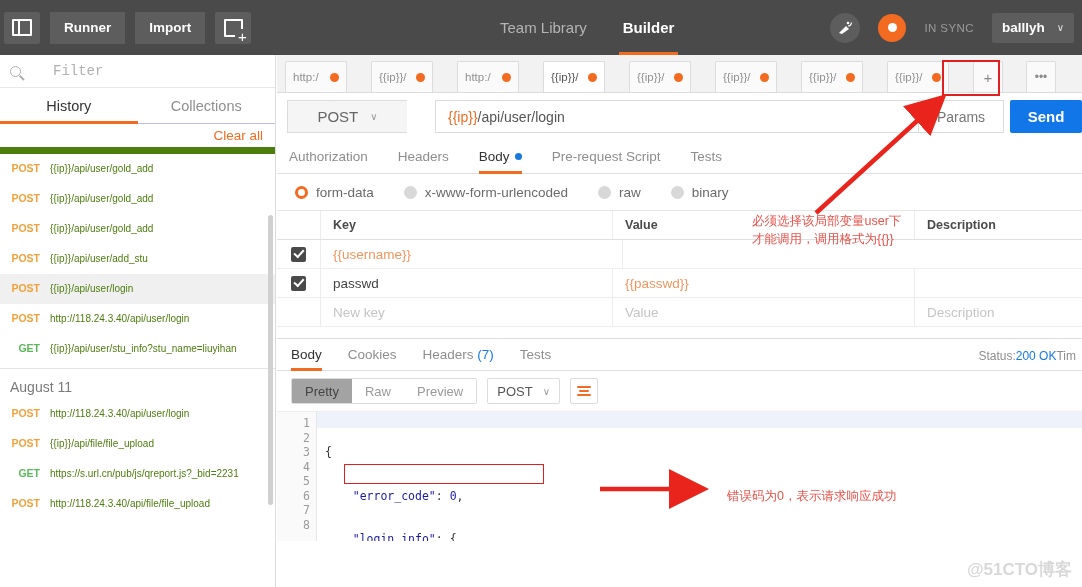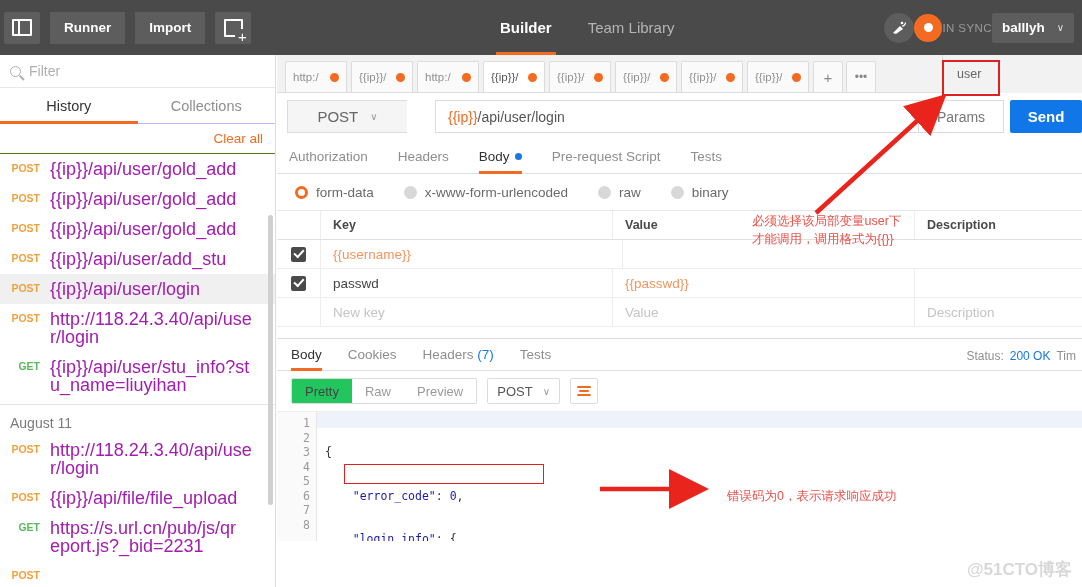--- a/index.html
+++ b/index.html
@@ -58,21 +58,21 @@
     color: #b4b4b4; font-size: 15px; height: 55px; line-height: 55px;
     cursor: pointer; position: relative;
   }
   .tb-tab.active { color: #fff; font-weight: bold; }
   .tb-tab.active::after {
     content: ''; position: absolute; left: -4px; right: -4px; bottom: 0;
     height: 3px; background: #f26b21;
   }
   .tb-right {
     position: absolute; right: 8px; top: 0; height: 55px;
-    display: flex; align-items: center; gap: 0;
+    display: flex; align-items: center; gap: 18px;
   }
   .dish-btn {
     width: 30px; height: 30px; border-radius: 50%; background: #5d5d5d;
     display: flex; align-items: center; justify-content: center; cursor: pointer;
   }
   .sync-orb {
     width: 28px; height: 28px; border-radius: 50%; background: #f26b21;
     display: flex; align-items: center; justify-content: center;
   }
   .sync-orb::after {
@@ -98,72 +98,72 @@
   .mag {
     width: 11px; height: 11px; border: 1.6px solid #b0b0b0; border-radius: 50%;
     position: relative; flex: none;
   }
   .mag::after {
     content: ''; position: absolute; right: -5px; bottom: -3px;
     width: 6px; height: 1.6px; background: #b0b0b0; transform: rotate(45deg);
   }
   .filter-input {
     border: none; outline: none; font-size: 14px; color: #4c1d95;
-    width: 100%; background: transparent; font-family: Liberation Sans, sans-serif;
+    width: 100%; background: transparent; font-family: Liberation Mono, monospace; margin-left: 24px;
   }
   .filter-input::placeholder { color: #b0b0b0; }
   .sb-tabs { display: flex; border-bottom: 1px solid #c4b5fd; height: 36px; }
   .sb-tab {
     flex: 1; text-align: center; line-height: 36px; font-size: 14.5px;
     color: #8e8e8e; cursor: pointer; position: relative;
   }
   .sb-tab.active { color: #333; }
   .sb-tab.active::after {
     content: ''; position: absolute; left: 0; right: 0; bottom: -1px;
     height: 3px; background: #f26b21;
   }
   .clear-row {
     height: 30px; display: flex; align-items: center; justify-content: flex-end;
-    padding-right: 12px; border-bottom: 1px solid #4d7c0f;
+    padding-right: 12px; border-bottom: 7px solid #4d7c0f;
   }
   .clear-all { color: #f26b21; font-size: 13.5px; cursor: pointer; }
   .hist-list { position: relative; height: 466px; overflow: hidden; }
   .hist-item {
     display: flex; align-items: flex-start; gap: 10px;
     padding: 6px 14px 6px 10px; cursor: pointer; min-height: 30px;
   }
   .hist-item.selected { background: #f0f0f0; }
   .verb {
     font-size: 10.5px; font-weight: bold; width: 30px; flex: none;
     text-align: right; padding-top: 2px;
   }
   .verb.post { color: #f0a13c; }
   .verb.get  { color: #5bb85b; }
   .hist-url {
-    color: #a21caf; font-size: 18px; line-height: 18px; word-break: break-all;
+    color: #4d7c0f; font-size: 10px; line-height: 18px; word-break: break-all;
   }
   .day-sep {
     border-top: 1px solid #e4e4e4; margin-top: 4px;
     padding: 10px 0 4px 10px; color: #7a7a7a; font-size: 14px;
   }
   .sb-scroll {
     position: absolute; left: 268px; top: 160px; width: 5px; height: 290px;
     background: #d0d0d0; border-radius: 3px;
   }
 
   
   .main {
     position: absolute; left: 277px; top: 55px; width: 805px; height: 532px;
     background: #fff;
   }
 
   
   .tabstrip {
     height: 38px; background: #f2f2f2; display: flex; align-items: flex-end;
-    padding-left: 8px; border-bottom: 1px solid #dcdcdc;
+    padding-left: 8px; border-bottom: 1px solid #dcdcdc; gap: 20px;
   }
   .rtab {
     width: 62px; height: 31px; background: #fafafa; border: 1px solid #dcdcdc;
     border-bottom: none; margin-right: 4px; display: flex; align-items: center;
     justify-content: space-between; padding: 0 7px; cursor: pointer;
     border-radius: 2px 2px 0 0; overflow: hidden;
   }
   .rtab.active { background: #fff; }
   .rtab-label {
     font-size: 11.5px; color: #909090; white-space: nowrap;
@@ -288,36 +288,36 @@
     cursor: pointer; position: relative;
   }
   .resp-tab.active { color: #333; }
   .resp-tab.active::after {
     content: ''; position: absolute; left: 0; right: 0; bottom: 0;
     height: 3px; background: #f26b21;
   }
   .hdr-count { color: #1779e0; }
   .status-area {
     position: absolute; right: 6px; top: 0; height: 33px;
-    display: flex; align-items: center; gap: 6px; font-size: 12px; color: #8e8e8e;
+    display: flex; align-items: center; font-size: 12px; color: #8e8e8e;
   }
   .status-ok { color: #1779e0; }
   .fmt-row {
     display: flex; align-items: center; gap: 10px; padding: 7px 0 7px 14px;
     background: #fff;
   }
   .seg {
     display: flex; border: 1px solid #dcdcdc; background: #fff; border-radius: 2px;
     overflow: hidden; height: 26px;
   }
   .seg-item {
     padding: 0 13px; font-size: 13px; color: #9a9a9a; line-height: 26px;
     cursor: pointer;
   }
-  .seg-item.on { background: #22c55e; color: #444; }
+  .seg-item.on { background: #a3a3a3; color: #444; }
   .fmt-select {
     display: flex; align-items: center; gap: 10px; height: 26px; padding: 0 9px;
     border: 1px solid #dcdcdc; font-size: 13px; color: #555; cursor: pointer;
     border-radius: 2px;
   }
   .wrapbtn {
     width: 28px; height: 26px; border: 1px solid #dcdcdc; border-radius: 2px;
     display: flex; flex-direction: column; align-items: center;
     justify-content: center; gap: 2px; cursor: pointer;
   }
@@ -381,25 +381,25 @@
       </div>
       <div class="tb-btn">
         <span>Import</span>
       </div>
       <div class="tb-iconbtn">
         <span class="newtab-glyph"></span>
       </div>
     </div>
 
     <div class="tb-center">
+      <div class="tb-tab">
+        <span>Team Library</span>
+      </div>
       <div class="tb-tab active">
         <span>Builder</span>
-      </div>
-      <div class="tb-tab">
-        <span>Team Library</span>
       </div>
     </div>
 
     <div class="tb-right">
       <div class="dish-btn">
         <svg width="17" height="17" viewBox="0 0 17 17">
           <path d="M2 14 L9 7 L12 10 L5 15 Z" fill="#fff"></path>
           <circle cx="11" cy="4" r="1.3" fill="#fff"></circle>
           <path d="M11 7 a3.5 3.5 0 0 0 3.5 -3.5" stroke="#fff" stroke-width="1.2" fill="none"></path>
         </svg>
@@ -471,20 +471,21 @@
       <div class="hist-item">
         <span class="verb post">POST</span>
         <span class="hist-url">{{ip}}/api/file/file_upload</span>
       </div>
       <div class="hist-item">
         <span class="verb get">GET</span>
         <span class="hist-url" style="width:195px">https://s.url.cn/pub/js/qreport.js?_bid=2231</span>
       </div>
       <div class="hist-item">
         <span class="verb post">POST</span>
+        <span class="hist-url" style="width:195px">http://118.24.3.40/api/file/file_upload</span>
       </div>
     </div>
 
     <div class="sb-scroll"></div>
   </div>
 
   <div class="main">
 
     <div class="tabstrip">
       <div class="rtab">
@@ -515,23 +516,20 @@
         <span class="rtab-label">{{ip}}/</span>
         <span class="rtab-dot"></span>
       </div>
       <div class="rtab">
         <span class="rtab-label">{{ip}}/</span>
         <span class="rtab-dot"></span>
       </div>
       <div class="rtab-sm">+</div>
       <div class="rtab-sm" style="font-size:12px">•••</div>
 
-      <div class="env-zone">
-        <span class="env-name">user</span>
-      </div>
     </div>
 
     <div class="urlbar">
       <div class="method-box">
         <span>POST</span>
         <span class="chev" style="color:#999">∨</span>
       </div>
       <div class="url-box">
         <span class="var-tok">{{ip}}</span>
           <span>/api/user/login</span>

